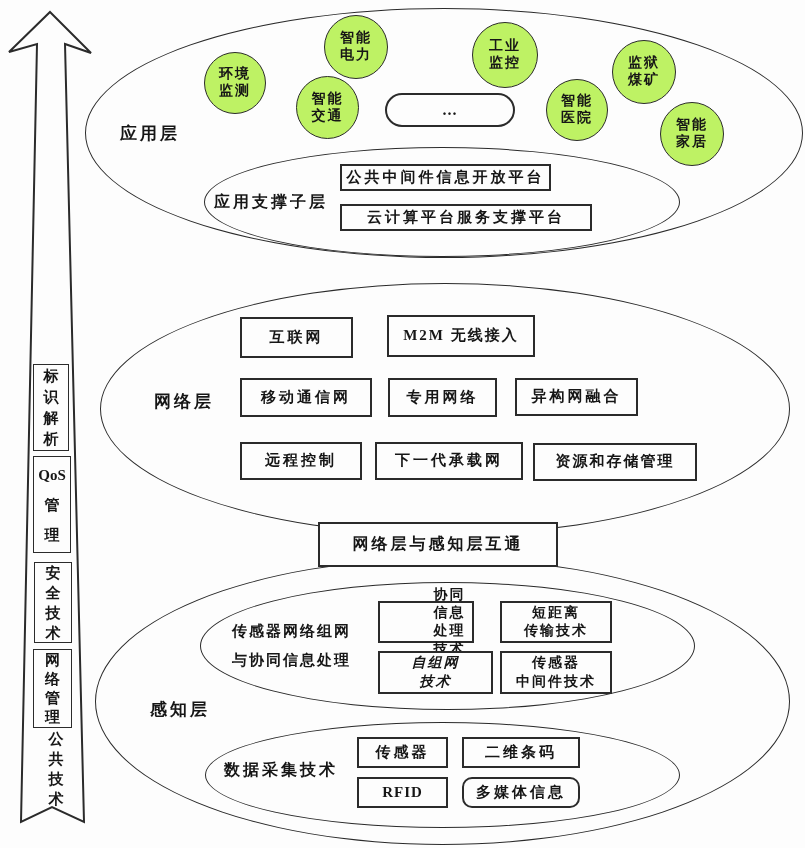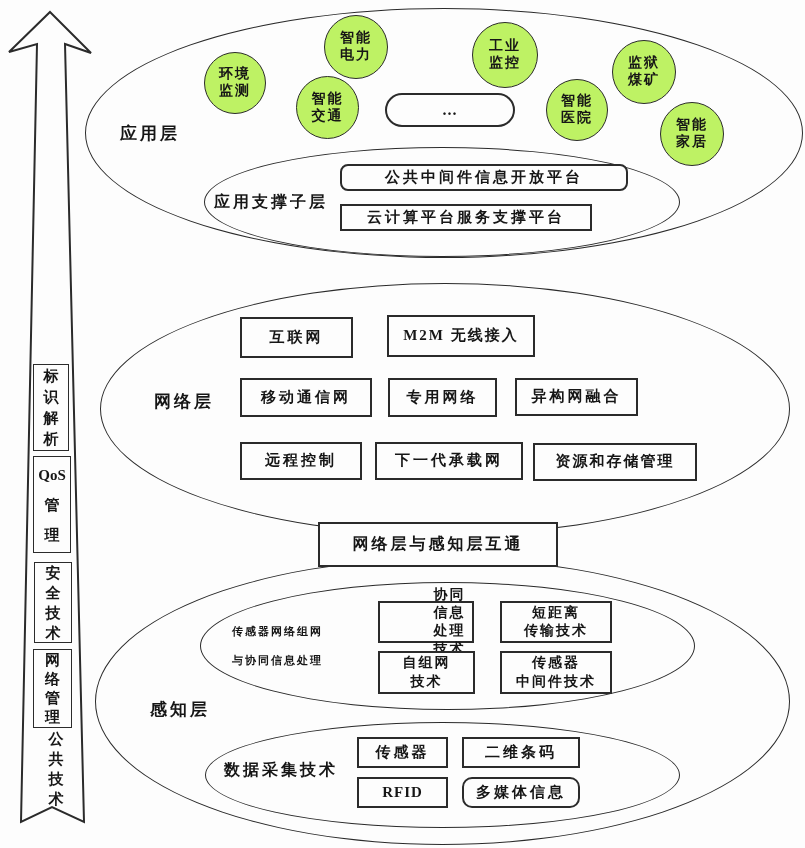--- a/index.html
+++ b/index.html
@@ -85,48 +85,48 @@
   <div class="circle" style="left:546px;top:79px;width:62px;height:62px;">智能
 医院</div>
   <div class="circle" style="left:612px;top:40px;width:64px;height:64px;">监狱
 煤矿</div>
   <div class="circle" style="left:660px;top:102px;width:64px;height:64px;">智能
 家居</div>
   <div class="pill" style="left:385px;top:93px;width:130px;height:34px;">...</div>
 
   <div class="ellipse" style="left:204px;top:147px;width:476px;height:110px;"></div>
   <div class="label" style="left:214px;top:192px;font-size:16px;">应用支撑子层</div>
-  <div class="rbox" style="left:340px;top:164px;width:288px;height:27px;border-radius:8px;">公共中间件信息开放平台</div>
+  <div class="rbox" style="left:340px;top:164px;width:211px;height:27px;">公共中间件信息开放平台</div>
   <div class="rbox" style="left:340px;top:204px;width:252px;height:27px;">云计算平台服务支撑平台</div>
 
   <div class="ellipse" style="left:100px;top:283px;width:690px;height:252px;"></div>
   <div class="label" style="left:140px;top:390px;margin-left:14px;">网络层</div>
 
   <div class="rbox" style="left:240px;top:317px;width:113px;height:41px;">互联网</div>
   <div class="rbox" style="left:387px;top:315px;width:148px;height:42px;letter-spacing:2px;">M2M 无线接入</div>
   <div class="rbox" style="left:240px;top:378px;width:132px;height:39px;">移动通信网</div>
   <div class="rbox" style="left:388px;top:378px;width:109px;height:39px;">专用网络</div>
   <div class="rbox" style="left:515px;top:378px;width:123px;height:38px;">异构网融合</div>
   <div class="rbox" style="left:240px;top:442px;width:122px;height:38px;">远程控制</div>
   <div class="rbox" style="left:375px;top:442px;width:148px;height:38px;text-align:right;">下一代承载网</div>
   <div class="rbox" style="left:533px;top:443px;width:164px;height:38px;letter-spacing:2px;">资源和存储管理</div>
 
   <div class="rbox" style="left:318px;top:522px;width:240px;height:45px;z-index:5;font-size:16px;">网络层与感知层互通</div>
 
   <div class="ellipse" style="left:95px;top:558px;width:695px;height:287px;"></div>
   <div class="label" style="left:150px;top:698px;">感知层</div>
 
   <div class="ellipse" style="left:200px;top:582px;width:495px;height:128px;"></div>
-  <div class="label" style="left:232px;top:617px;font-size:11px;line-height:29px;letter-spacing:2px;font-family:Liberation Serif, serif;">传感器网络组网
+  <div class="label" style="left:232px;top:617px;font-size:15px;line-height:29px;letter-spacing:2px;font-family:Liberation Serif, serif;">传感器网络组网
 与协同信息处理</div>
   <div class="rbox small" style="left:378px;top:601px;width:96px;height:42px;padding-left:47px;">协同信息
 处理技术</div>
   <div class="rbox small" style="left:500px;top:601px;width:112px;height:42px;">短距离
 传输技术</div>
-  <div class="rbox small" style="left:378px;top:651px;width:97px;height:43px;">自组网
+  <div class="rbox small" style="left:378px;top:651px;width:115px;height:43px;font-style:italic;">自组网
 技术</div>
   <div class="rbox small" style="left:500px;top:651px;width:112px;height:43px;">传感器
 中间件技术</div>
 
   <div class="ellipse" style="left:205px;top:722px;width:475px;height:106px;"></div>
   <div class="label" style="left:224px;top:760px;font-size:16px;">数据采集技术</div>
   <div class="rbox" style="left:357px;top:737px;width:91px;height:31px;">传感器</div>
   <div class="rbox" style="left:462px;top:737px;width:118px;height:31px;">二维条码</div>
   <div class="rbox" style="left:357px;top:777px;width:91px;height:31px;letter-spacing:1px;">RFID</div>
   <div class="rbox" style="left:462px;top:777px;width:118px;height:31px;border-radius:10px;">多媒体信息</div>

